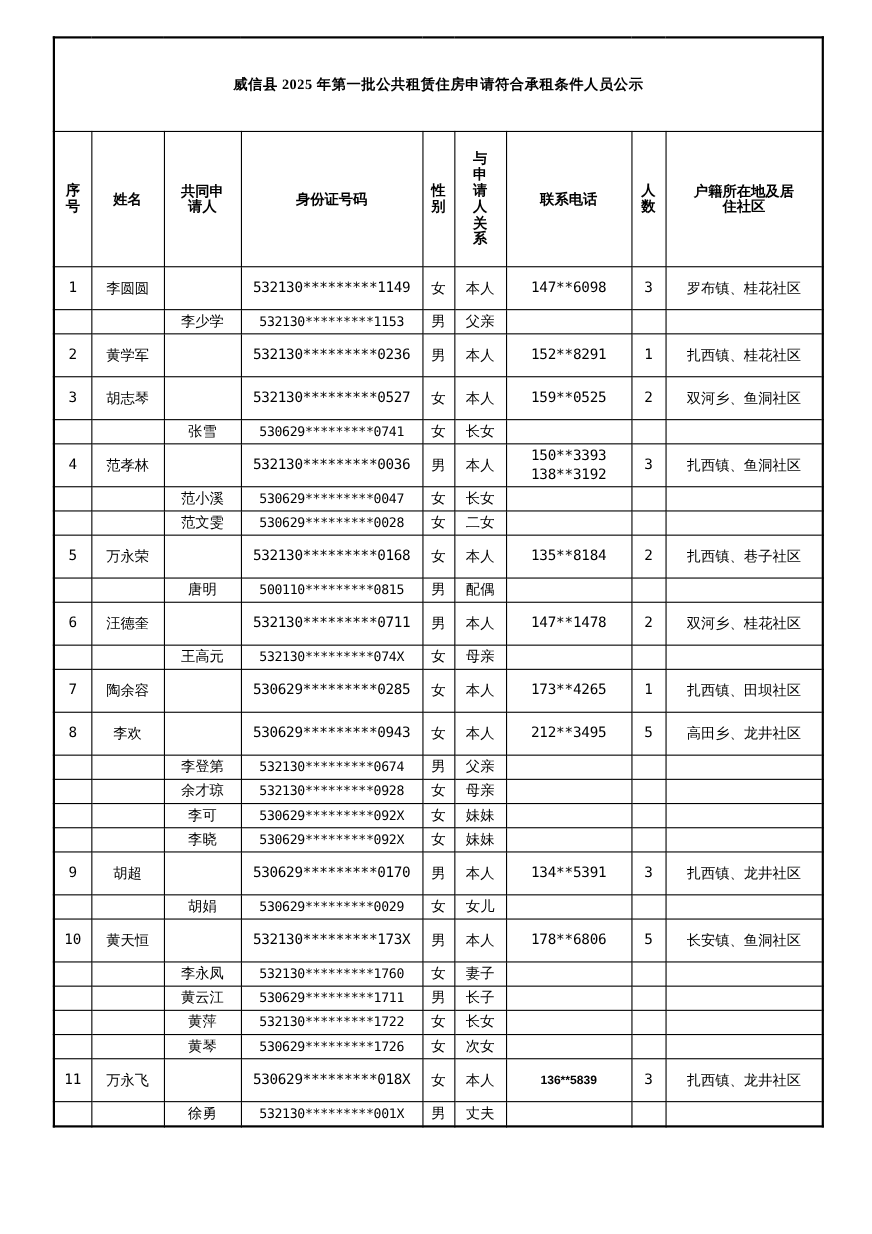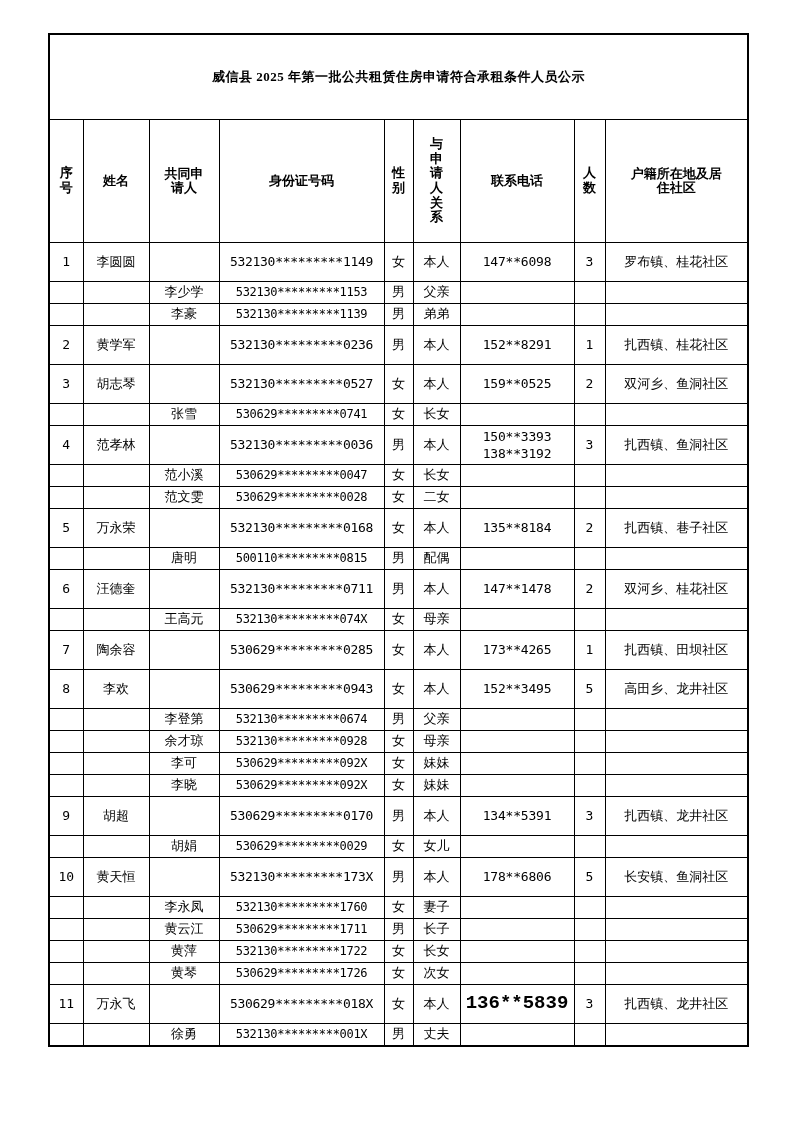--- a/index.html
+++ b/index.html
@@ -79,23 +79,23 @@
   }
   tr.sub td.idnum { font-size: 12px; }
   td.phone {
     font-family: "DejaVu Sans Mono", "Liberation Mono", monospace;
     font-size: 12.5px;
     letter-spacing: -0.2px;
     white-space: nowrap;
   }
   td.phone .ph-line { display: block; line-height: 1.32; }
   td.phone.alt-font {
-    font-family: Liberation Mono, monospace;
+    font-family: Liberation Sans, sans-serif;
     font-weight: bold;
-    font-size: 19px;
+    font-size: 11px;
     letter-spacing: 0;
   }
   td.seq, td.count {
     font-family: "DejaVu Sans Mono", "Liberation Mono", monospace;
     font-size: 13px;
   }
   td.name, td.coapp, td.rel, td.sex, td.addr {
     font-family: "Liberation Serif", "DejaVu Serif", serif;
   }
   td.addr { font-size: 13.5px; white-space: nowrap; }
@@ -175,31 +175,20 @@
             <td class="seq"></td>
             <td class="name"></td>
             <td class="coapp">李少学</td>
             <td class="idnum">532130*********1153</td>
             <td class="sex">男</td>
             <td class="rel">父亲</td>
             <td class="phone"></td>
             <td class="count"></td>
             <td class="addr"></td>
           </tr>
-          <tr class="sub">
-            <td class="seq"></td>
-            <td class="name"></td>
-            <td class="coapp">李豪</td>
-            <td class="idnum">532130*********1139</td>
-            <td class="sex">男</td>
-            <td class="rel">弟弟</td>
-            <td class="phone"></td>
-            <td class="count"></td>
-            <td class="addr"></td>
-          </tr>
           <tr class="main">
             <td class="seq">2</td>
             <td class="name">黄学军</td>
             <td class="coapp"></td>
             <td class="idnum">532130*********0236</td>
             <td class="sex">男</td>
             <td class="rel">本人</td>
             <td class="phone">
               <span class="ph-line">152**8291</span>
             </td>
@@ -328,21 +317,21 @@
             <td class="addr">扎西镇、田坝社区</td>
           </tr>
           <tr class="main">
             <td class="seq">8</td>
             <td class="name">李欢</td>
             <td class="coapp"></td>
             <td class="idnum">530629*********0943</td>
             <td class="sex">女</td>
             <td class="rel">本人</td>
             <td class="phone">
-              <span class="ph-line">152**3495</span>
+              <span class="ph-line">212**3495</span>
             </td>
             <td class="count">5</td>
             <td class="addr">高田乡、龙井社区</td>
           </tr>
           <tr class="sub">
             <td class="seq"></td>
             <td class="name"></td>
             <td class="coapp">李登第</td>
             <td class="idnum">532130*********0674</td>
             <td class="sex">男</td>

